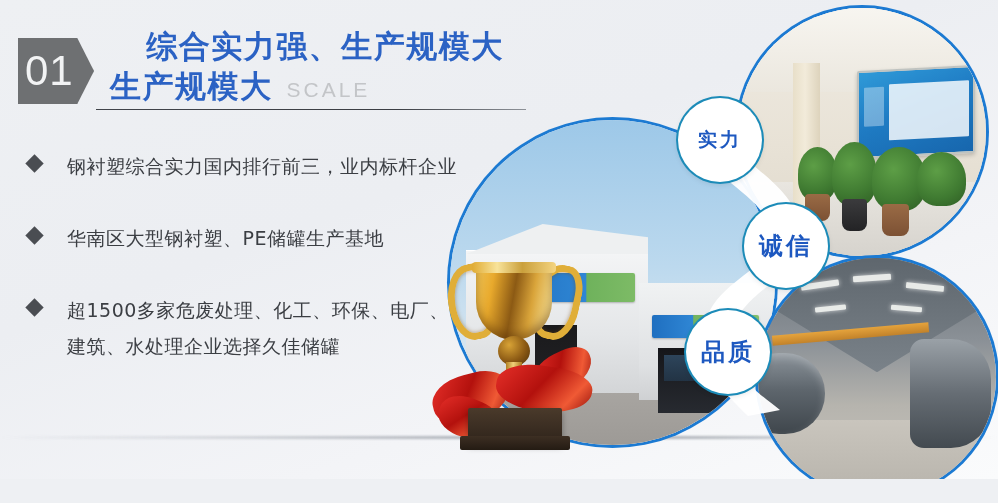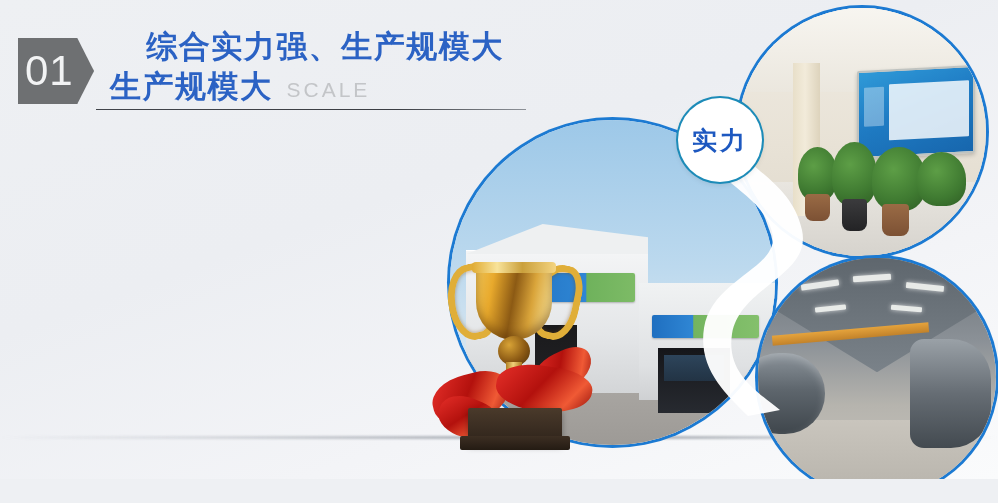--- a/index.html
+++ b/index.html
@@ -127,21 +127,21 @@
   .ws-floor{position:absolute;left:0;right:0;bottom:0;height:32%;
          background:linear-gradient(180deg,#c9c5bd 0%,#b7b3ab 100%);}
   
   .kw{
     position:absolute;border-radius:50%;background:#fff;
     box-shadow:0 0 0 2px #1c8bb8, 0 2px 6px rgba(0,0,0,.12);
     display:flex;align-items:center;justify-content:center;
     color:#1d58c0;font-weight:700;letter-spacing:3px;
     font-family:"DejaVu Sans","Liberation Sans",sans-serif;
   }
-  #kw1{left:678px;top:98px;width:84px;height:84px;font-size:25px;}
+  #kw1{left:678px;top:98px;width:84px;height:84px;font-size:19px;}
   #kw2{left:744px;top:204px;width:84px;height:84px;font-size:24px;}
   #kw3{left:686px;top:310px;width:84px;height:84px;font-size:24px;}
   
   .ribbon{position:absolute;left:640px;top:80px;width:220px;height:340px;pointer-events:none;}
   
   .trophy{position:absolute;left:424px;top:248px;width:180px;height:212px;}
   .cup{position:absolute;left:52px;top:18px;width:76px;height:74px;
        border-radius:6px 6px 44px 44px;
        background:linear-gradient(100deg,#f2c85a 0%,#e8a92c 22%,#8c5a14 48%,#d9a43a 70%,#f6dd8e 92%);
        box-shadow:inset 0 -6px 10px rgba(90,50,5,.5);}
@@ -182,20 +182,34 @@
     <div class="head-lines">
       <div class="hl">综合实力强、生产规模大</div>
       <div class="hl hl2">
         <span>生产规模大</span>
         <span class="scale">SCALE</span>
       </div>
     </div>
     <div class="rule"></div>
   </div>
 
+  <div class="bullets">
+    <div class="bul">
+      <div class="dia"></div>
+      <div class="btxt">钢衬塑综合实力国内排行前三，业内标杆企业</div>
+    </div>
+    <div class="bul">
+      <div class="dia"></div>
+      <div class="btxt">华南区大型钢衬塑、PE储罐生产基地</div>
+    </div>
+    <div class="bul">
+      <div class="dia"></div>
+      <div class="btxt">超1500多家危废处理、化工、环保、电厂、建筑、水处理企业选择久佳储罐</div>
+    </div>
+  </div>
 
   <div class="circ" id="c-main">
     <div class="sky"></div>
     <div class="ground"></div>
     <div class="bld-a"></div>
     <div class="bld-b"></div>
     <div class="sign-blue"></div>
     <div class="sign-blue2"></div>
     <div class="door-a"></div>
     <div class="door-b"></div>
@@ -249,14 +263,20 @@
   </div>
 
   <svg class="ribbon" viewBox="0 0 220 340">
     <path d="M78,40 C96,88 150,96 162,150 C172,196 100,206 92,254 C86,294 118,312 140,330
              L108,336 C84,312 58,288 64,248 C72,198 142,188 132,152 C122,112 66,100 52,52 Z" fill="#ffffff" opacity="0.96"></path>
   </svg>
 
   <div class="kw" id="kw1">
     <span>实力</span>
   </div>
+  <div class="kw" id="kw2">
+    <span>诚信</span>
+  </div>
+  <div class="kw" id="kw3">
+    <span>品质</span>
+  </div>
 
 </div>
 
 </body></html>

